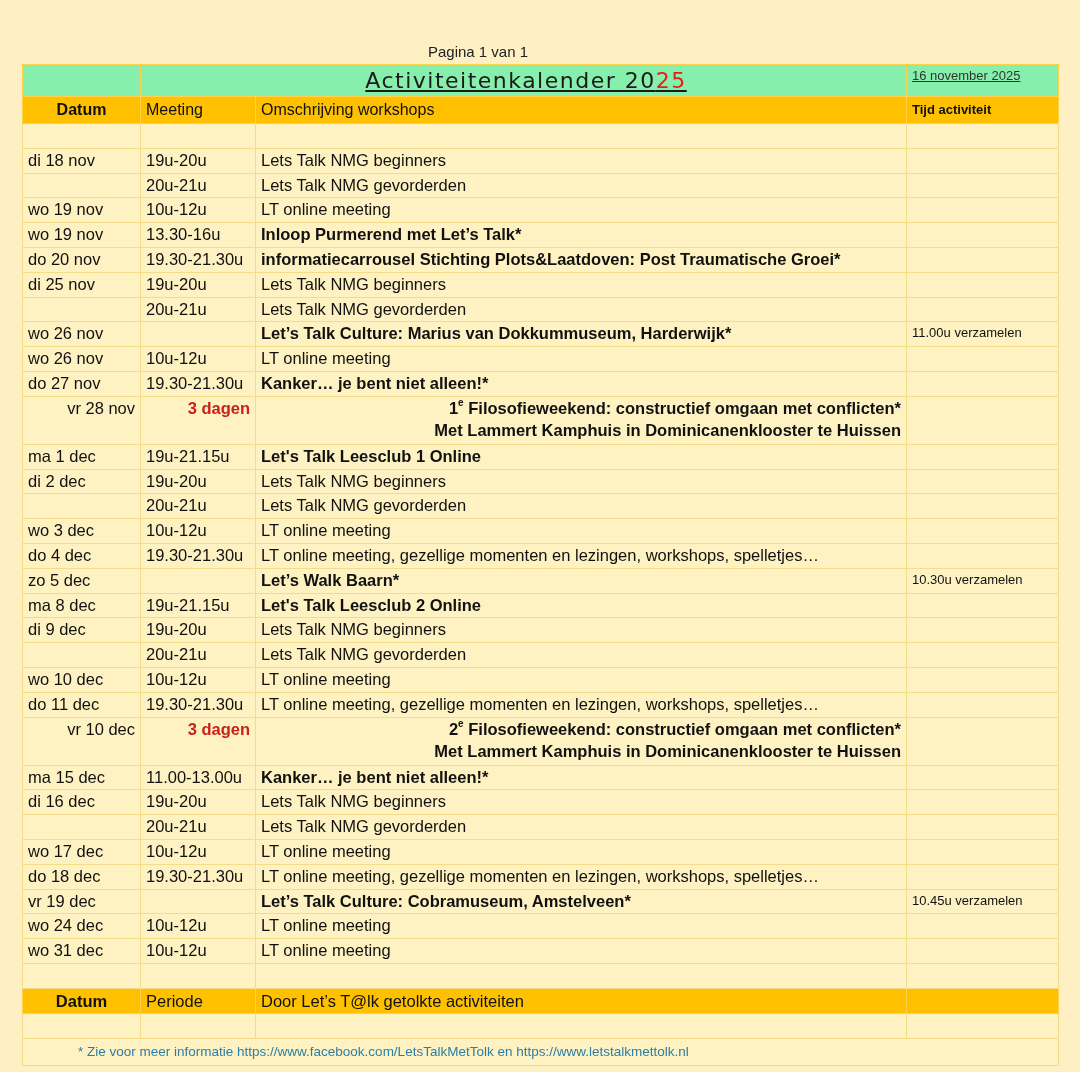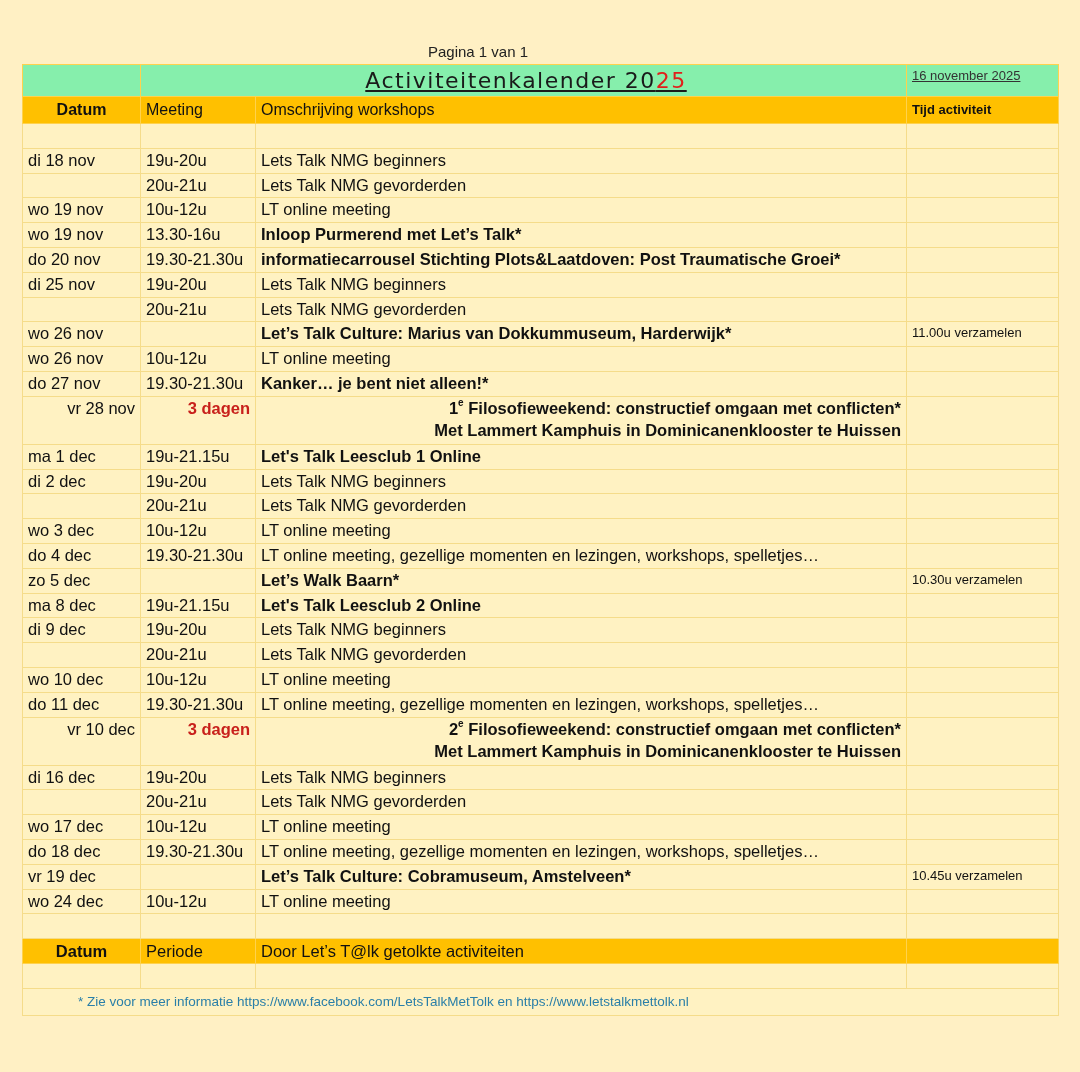--- a/index.html
+++ b/index.html
@@ -276,20 +276,26 @@
         <td><span>LT online meeting, gezellige momenten en lezingen, workshops, spelletjes…</span></td>
         <td class="note"></td>
       </tr>
       <tr class="tall">
         <td>vr 10 dec</td>
         <td class="red">3 dagen</td>
         <td class="bold"><span>2</span><span class="sup">e</span><span> Filosofieweekend: constructief omgaan met conflicten*</span><br><span>Met Lammert Kamphuis in Dominicanenklooster te Huissen</span></td>
         <td class="note"></td>
       </tr>
       <tr>
+        <td>ma 15 dec</td>
+        <td>11.00-13.00u</td>
+        <td class="bold"><span>Kanker… je bent niet alleen!*</span></td>
+        <td class="note"></td>
+      </tr>
+      <tr>
         <td>di 16 dec</td>
         <td>19u-20u</td>
         <td><span>Lets Talk NMG beginners</span></td>
         <td class="note"></td>
       </tr>
       <tr>
         <td></td>
         <td>20u-21u</td>
         <td><span>Lets Talk NMG gevorderden</span></td>
         <td class="note"></td>
@@ -307,20 +313,26 @@
         <td class="note"></td>
       </tr>
       <tr>
         <td>vr 19 dec</td>
         <td></td>
         <td class="bold"><span>Let’s Talk Culture: Cobramuseum, Amstelveen*</span></td>
         <td class="note">10.45u verzamelen</td>
       </tr>
       <tr>
         <td>wo 24 dec</td>
+        <td>10u-12u</td>
+        <td><span>LT online meeting</span></td>
+        <td class="note"></td>
+      </tr>
+      <tr>
+        <td>wo 31 dec</td>
         <td>10u-12u</td>
         <td><span>LT online meeting</span></td>
         <td class="note"></td>
       </tr>
     </tbody>
   <tbody>
     <tr>
       <td></td>
         <td></td>
         <td></td>

